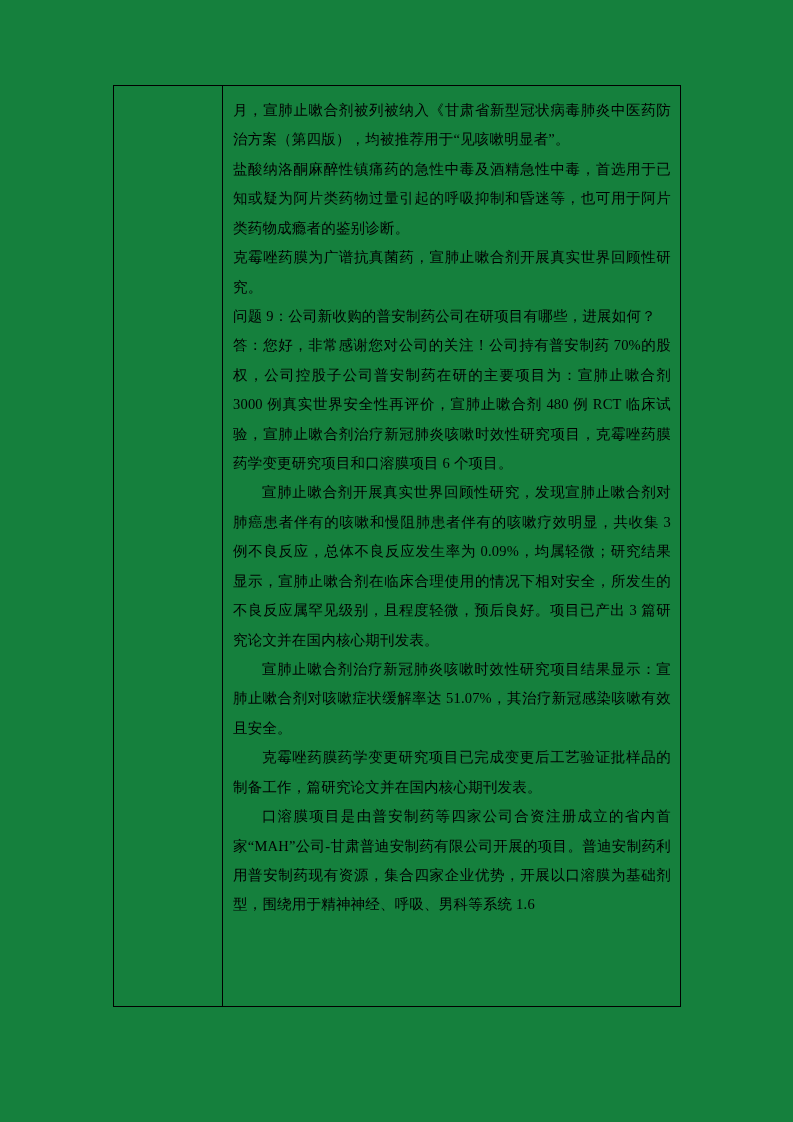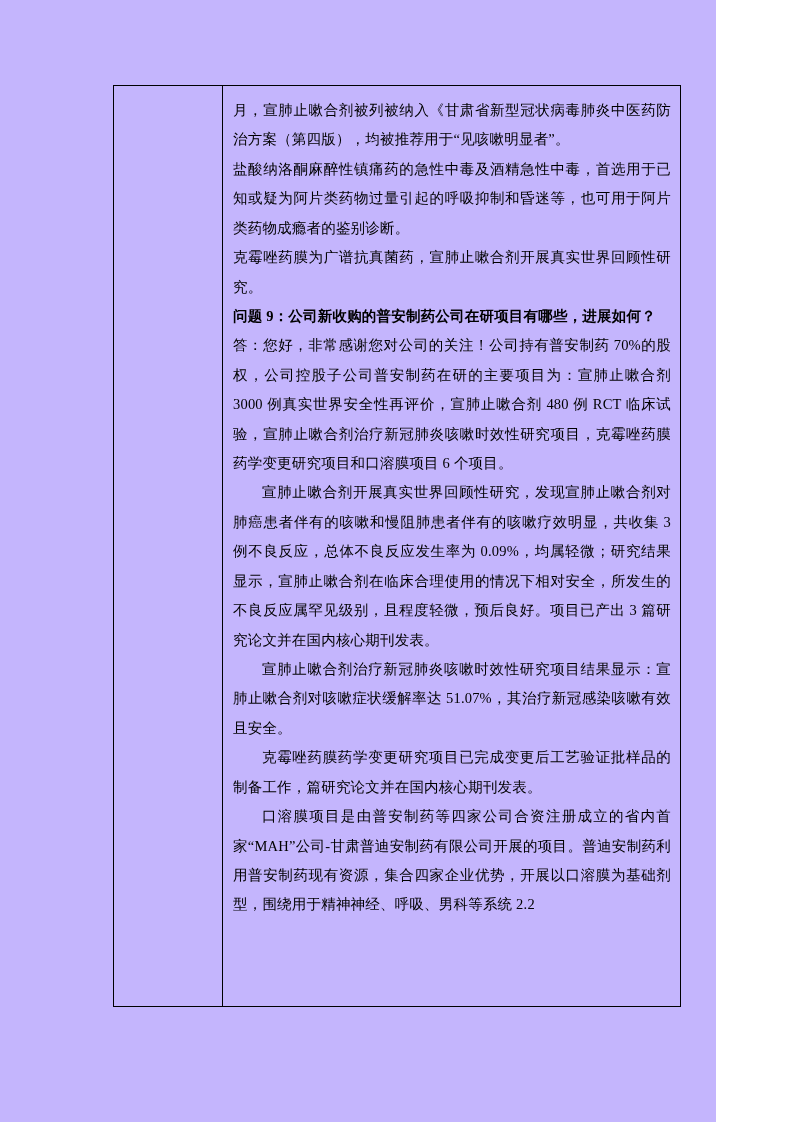--- a/index.html
+++ b/index.html
@@ -8,24 +8,24 @@
     background: #ffffff;
   }
   body {
     width: 793px;
     height: 1122px;
     font-family: "Liberation Serif", "DejaVu Serif", serif;
     color: #000000;
   }
   .page {
     position: relative;
-    width: 716px;
+    width: 793px;
     height: 1122px;
     box-sizing: border-box;
-    background: #c4b5fd;
+    background: #15803d;
   }
   .doc-table {
     position: absolute;
     left: 113px;
     top: 85px;
     width: 567px;
     border-collapse: collapse;
     table-layout: fixed;
   }
   .doc-table td {
@@ -51,21 +51,21 @@
     font-size: 14.5px;
     line-height: 2.03;
     text-align: justify;
     text-justify: inter-ideograph;
     letter-spacing: 0.2px;
   }
   p.indent {
     text-indent: 2em;
   }
   p.q {
-    font-weight: bold;
+    font-weight: normal;
   }
 </style>
 </head>
 <body>
 
 <div class="page">
   <table class="doc-table">
     <tbody>
         <tr>
       <td class="col-label">
@@ -74,19 +74,19 @@
       <td class="col-content">
         <div class="cell-inner">
           <p>月，宣肺止嗽合剂被列被纳入《甘肃省新型冠状病毒肺炎中医药防治方案（第四版），均被推荐用于“见咳嗽明显者”。</p>
           <p>盐酸纳洛酮麻醉性镇痛药的急性中毒及酒精急性中毒，首选用于已知或疑为阿片类药物过量引起的呼吸抑制和昏迷等，也可用于阿片类药物成瘾者的鉴别诊断。</p>
           <p>克霉唑药膜为广谱抗真菌药，宣肺止嗽合剂开展真实世界回顾性研究。</p>
           <p class="q">问题 9：公司新收购的普安制药公司在研项目有哪些，进展如何？</p>
           <p>答：您好，非常感谢您对公司的关注！公司持有普安制药 70%的股权，公司控股子公司普安制药在研的主要项目为：宣肺止嗽合剂 3000 例真实世界安全性再评价，宣肺止嗽合剂 480 例 RCT 临床试验，宣肺止嗽合剂治疗新冠肺炎咳嗽时效性研究项目，克霉唑药膜药学变更研究项目和口溶膜项目 6 个项目。</p>
           <p class="indent">宣肺止嗽合剂开展真实世界回顾性研究，发现宣肺止嗽合剂对肺癌患者伴有的咳嗽和慢阻肺患者伴有的咳嗽疗效明显，共收集 3 例不良反应，总体不良反应发生率为 0.09%，均属轻微；研究结果显示，宣肺止嗽合剂在临床合理使用的情况下相对安全，所发生的不良反应属罕见级别，且程度轻微，预后良好。项目已产出 3 篇研究论文并在国内核心期刊发表。</p>
           <p class="indent">宣肺止嗽合剂治疗新冠肺炎咳嗽时效性研究项目结果显示：宣肺止嗽合剂对咳嗽症状缓解率达 51.07%，其治疗新冠感染咳嗽有效且安全。</p>
           <p class="indent">克霉唑药膜药学变更研究项目已完成变更后工艺验证批样品的制备工作，篇研究论文并在国内核心期刊发表。</p>
-          <p class="indent">口溶膜项目是由普安制药等四家公司合资注册成立的省内首家“MAH”公司-甘肃普迪安制药有限公司开展的项目。普迪安制药利用普安制药现有资源，集合四家企业优势，开展以口溶膜为基础剂型，围绕用于精神神经、呼吸、男科等系统 2.2</p>
+          <p class="indent">口溶膜项目是由普安制药等四家公司合资注册成立的省内首家“MAH”公司-甘肃普迪安制药有限公司开展的项目。普迪安制药利用普安制药现有资源，集合四家企业优势，开展以口溶膜为基础剂型，围绕用于精神神经、呼吸、男科等系统 1.6</p>
         </div>
       </td>
     </tr>
   </tbody>
     </table>
 </div>
 
 </body></html>

